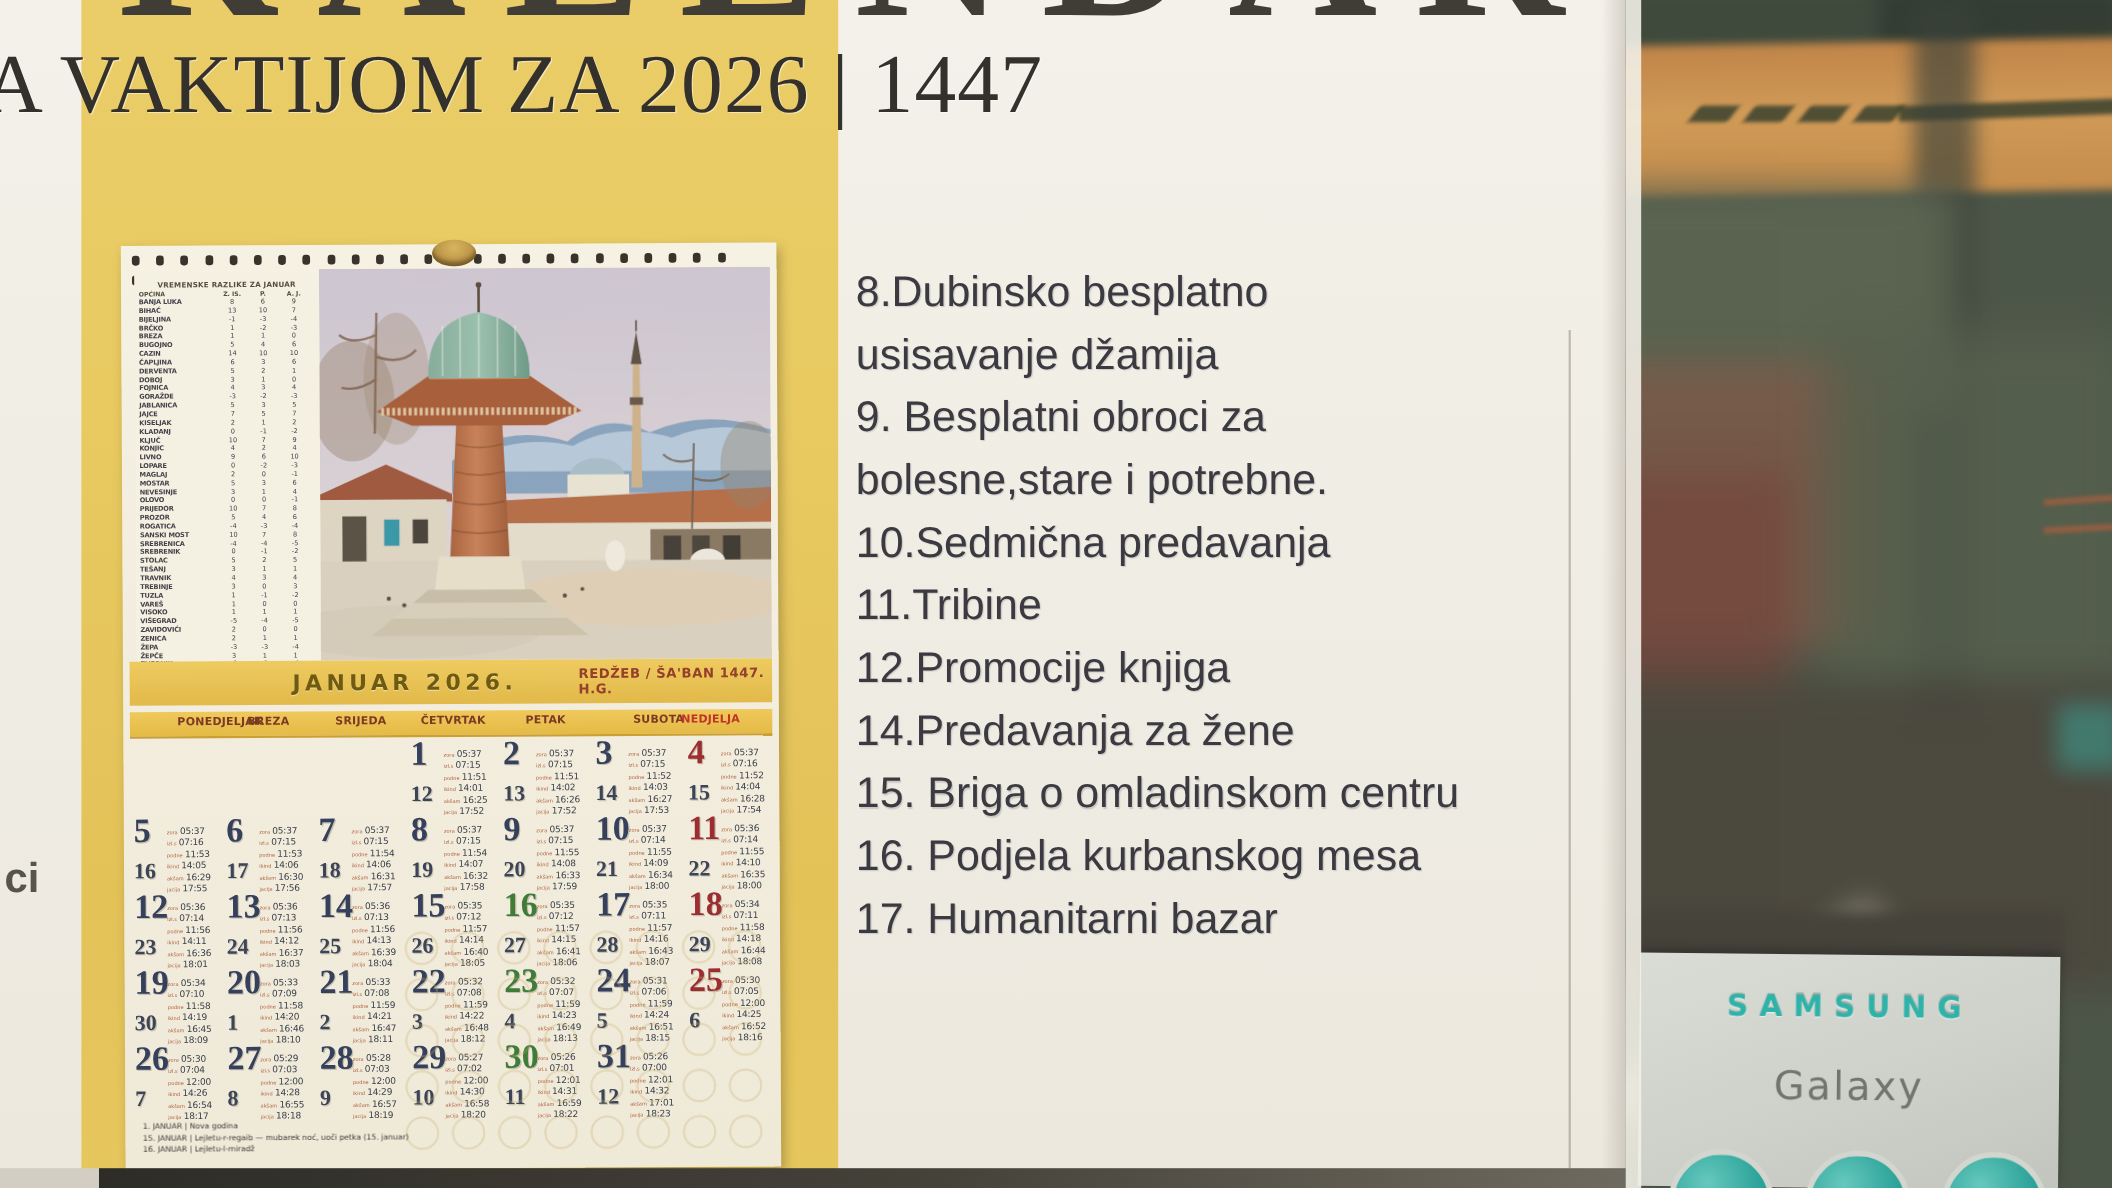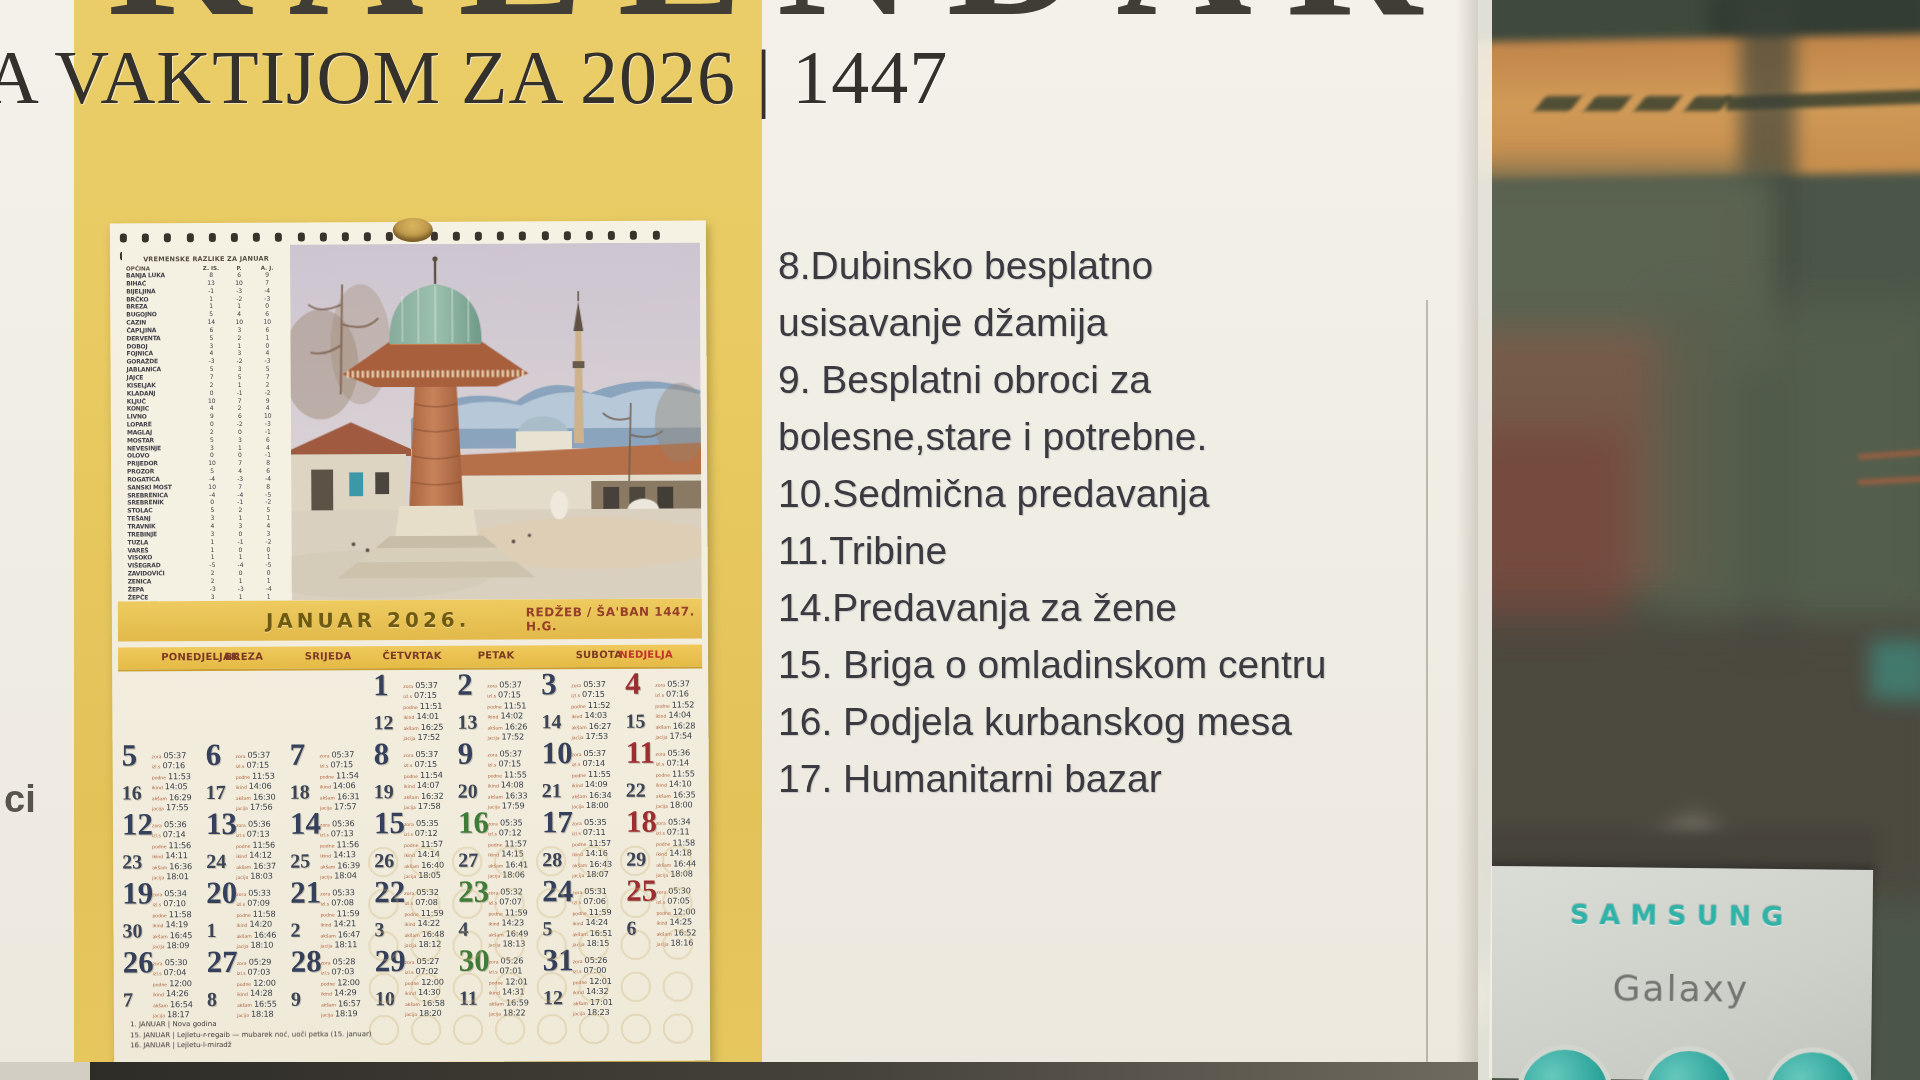--- a/index.html
+++ b/index.html
@@ -883,20 +883,21 @@
       </div>
   </div>
 
   <div class="abs" id="activities">
       <div>8.Dubinsko besplatno</div>
       <div>usisavanje džamija</div>
       <div>9. Besplatni obroci za</div>
       <div>bolesne,stare i potrebne.</div>
       <div>10.Sedmična predavanja</div>
       <div>11.Tribine</div>
+      <div>12.Promocije knjiga</div>
       <div>14.Predavanja za žene</div>
       <div>15. Briga o omladinskom centru</div>
       <div>16. Podjela kurbanskog mesa</div>
       <div>17. Humanitarni bazar</div>
     </div>
 
   <div class="abs" id="paper-crease"></div>
   <div class="abs" id="paper-edge-shade"></div>
   <div class="abs" id="bottom-band-l"></div>
   <div class="abs" id="bottom-band"></div>

